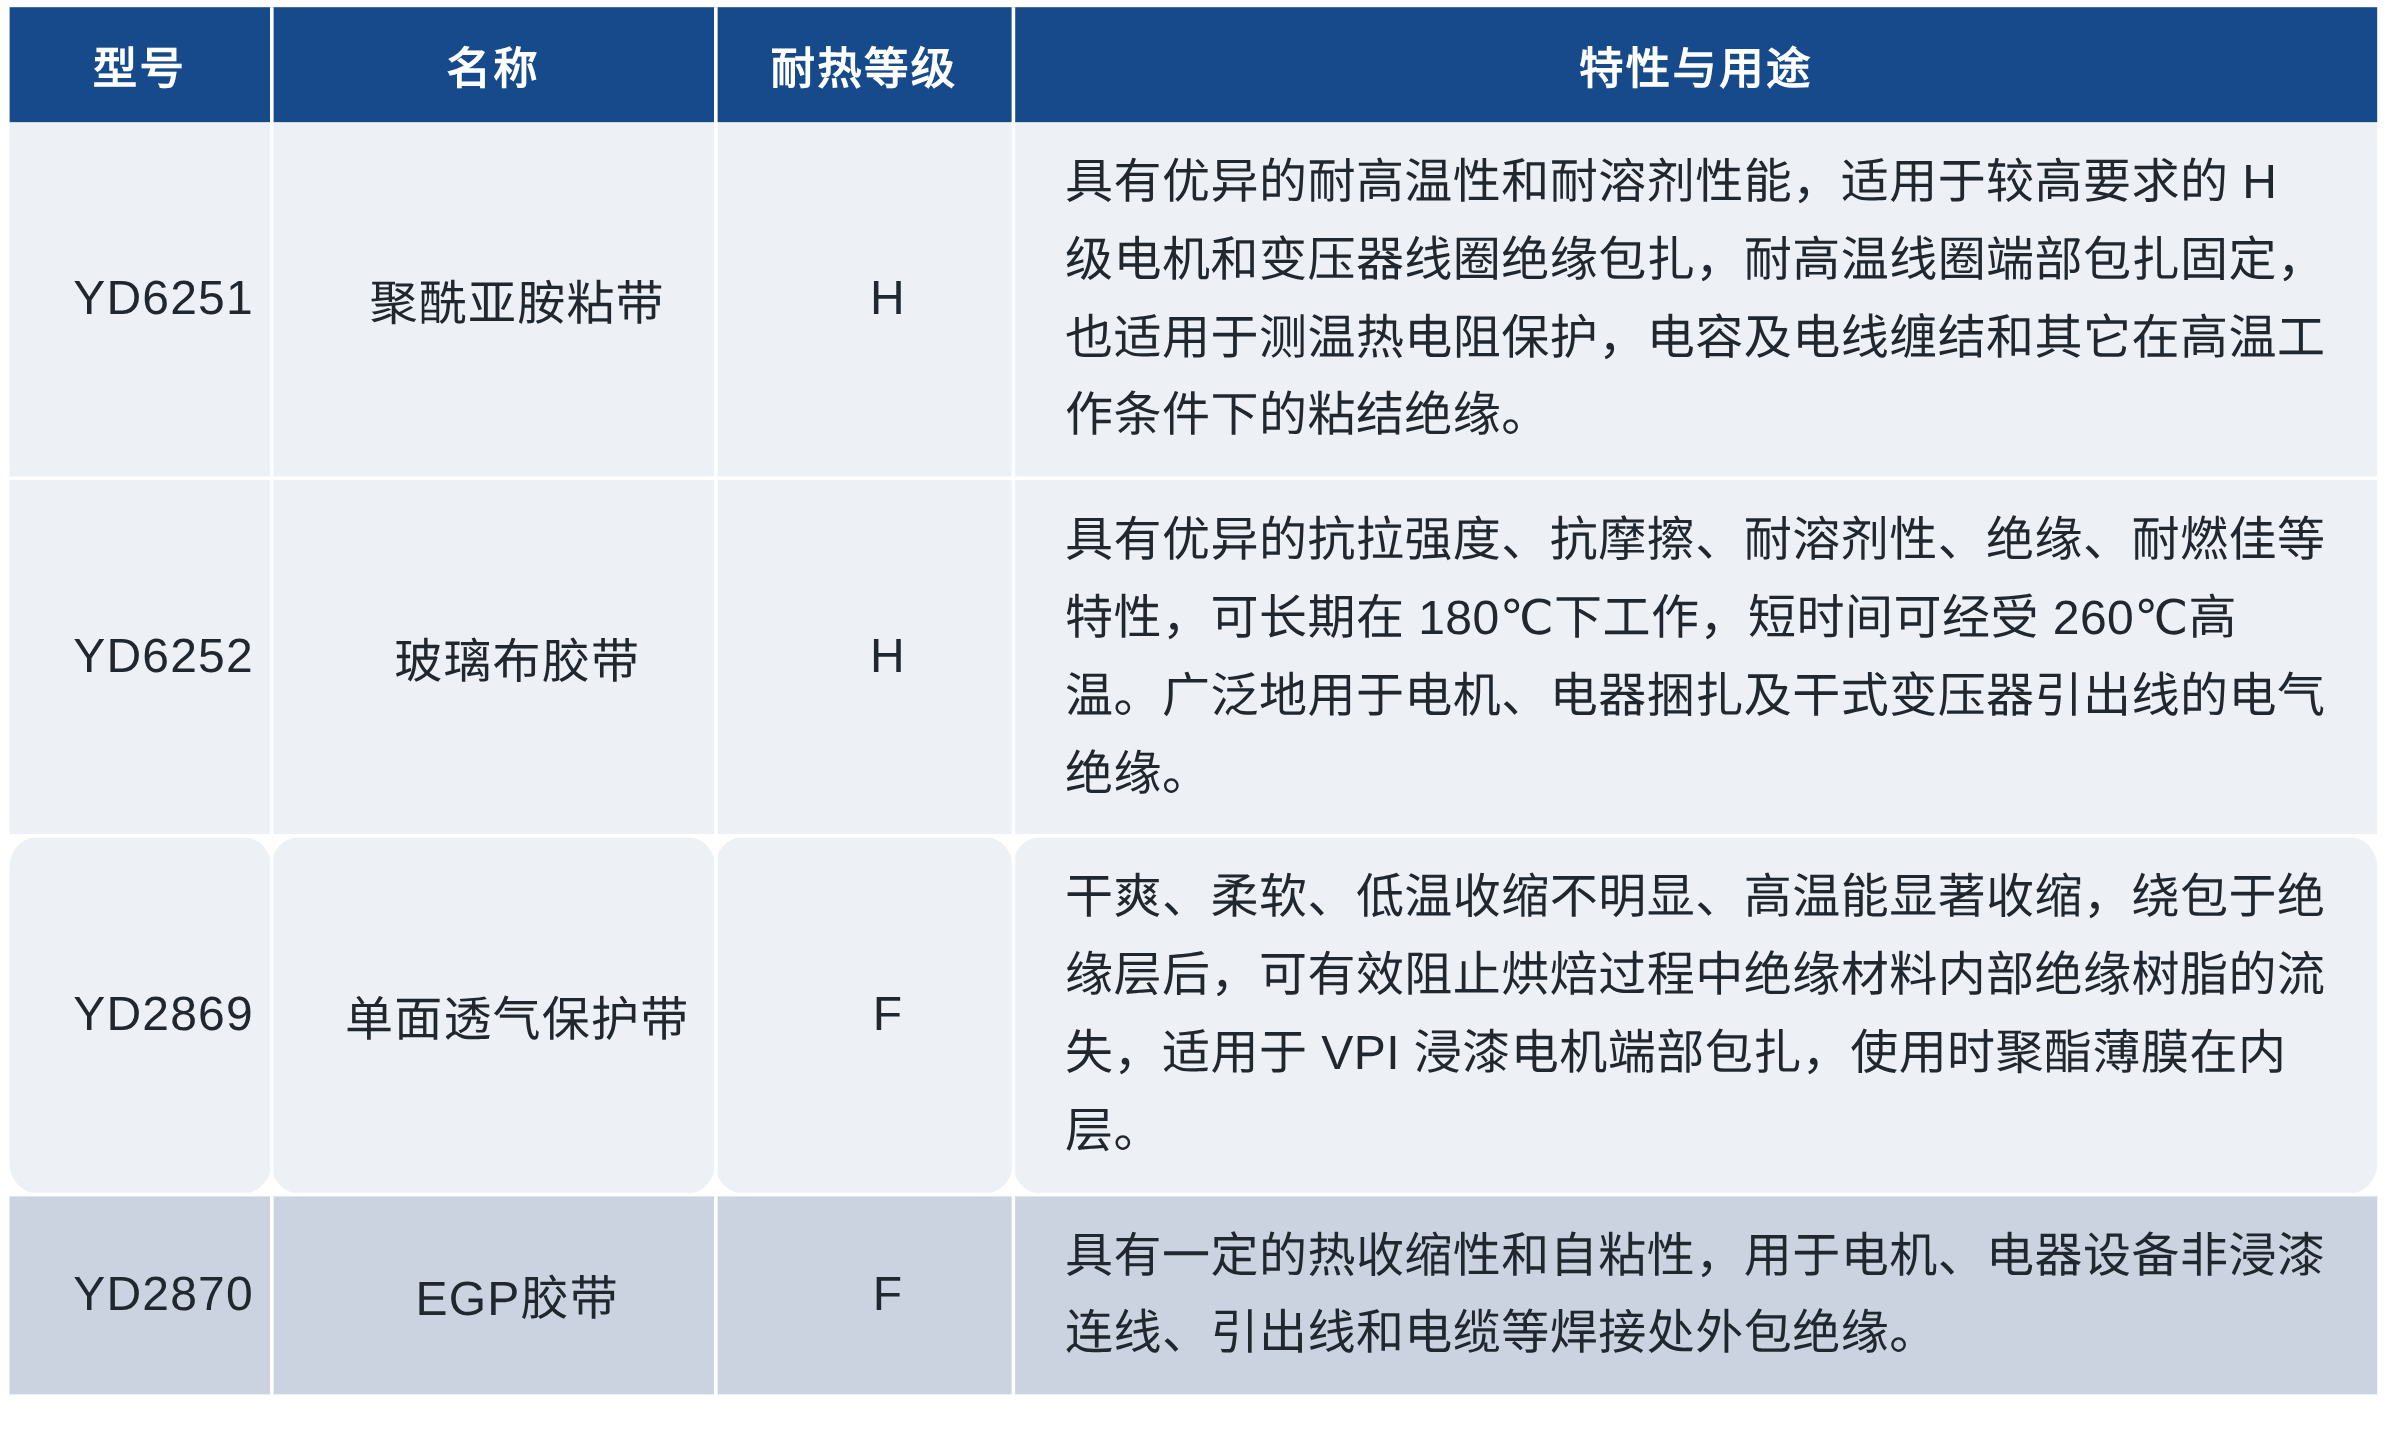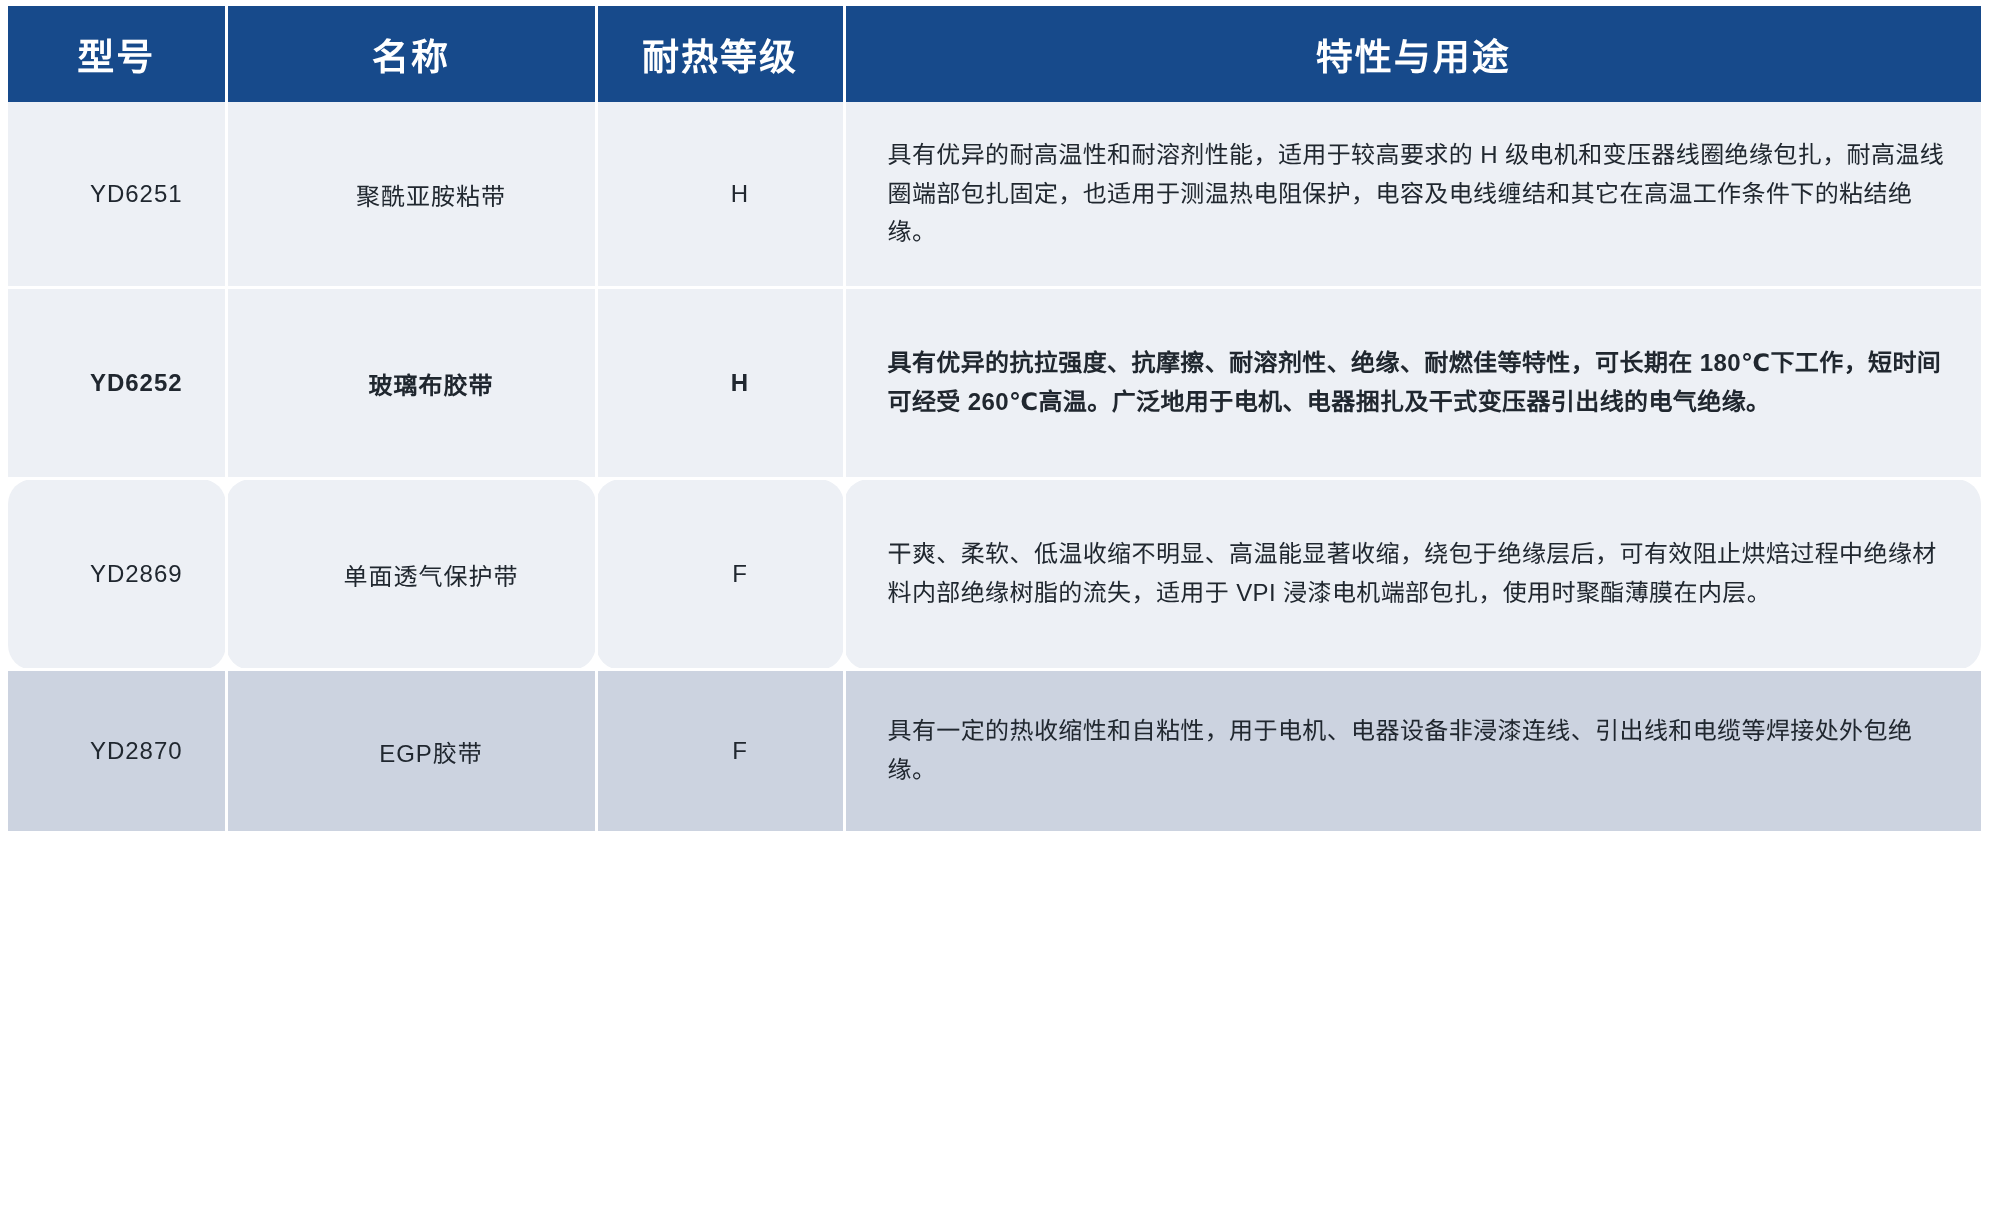--- a/index.html
+++ b/index.html
@@ -46,21 +46,21 @@
     border-right: 3px solid #ffffff;
     padding: 0;
   }
   thead th:last-child { border-right: none; }
 
   tbody td {
     border-right: 3px solid #ffffff;
     border-bottom: 3px solid #ffffff;
     padding: 0;
     vertical-align: middle;
-    font-size: 24px;
+    font-size: 40px;
     color: #20272f;
   }
   tbody td:last-child { border-right: none; }
 
   tbody tr.row-light td { background: #edf0f5; }
   tbody tr.row-dark  td { background: #ccd3e0; }
 
   td.cell-model,
   td.cell-name,
   td.cell-grade {
@@ -76,21 +76,21 @@
     letter-spacing: 0.4px;
   }
 
   .desc-text {
     display: block;
   }
 
   
   tr.r1 td { height: 148px; }
   tr.r2 td { height: 124px; }
-  tr.r3 td { height: 152px; font-weight: bold; }
+  tr.r3 td { height: 152px; }
   tr.r4 td { height: 124px; }
   tr.r5 td { height: 152px; border-radius: 25px; }
   tr.r6 td { height: 124px; }
 </style>
 </head>
 <body>
 
 <div class="sheet">
   <table class="spec-table">
     <colgroup>

